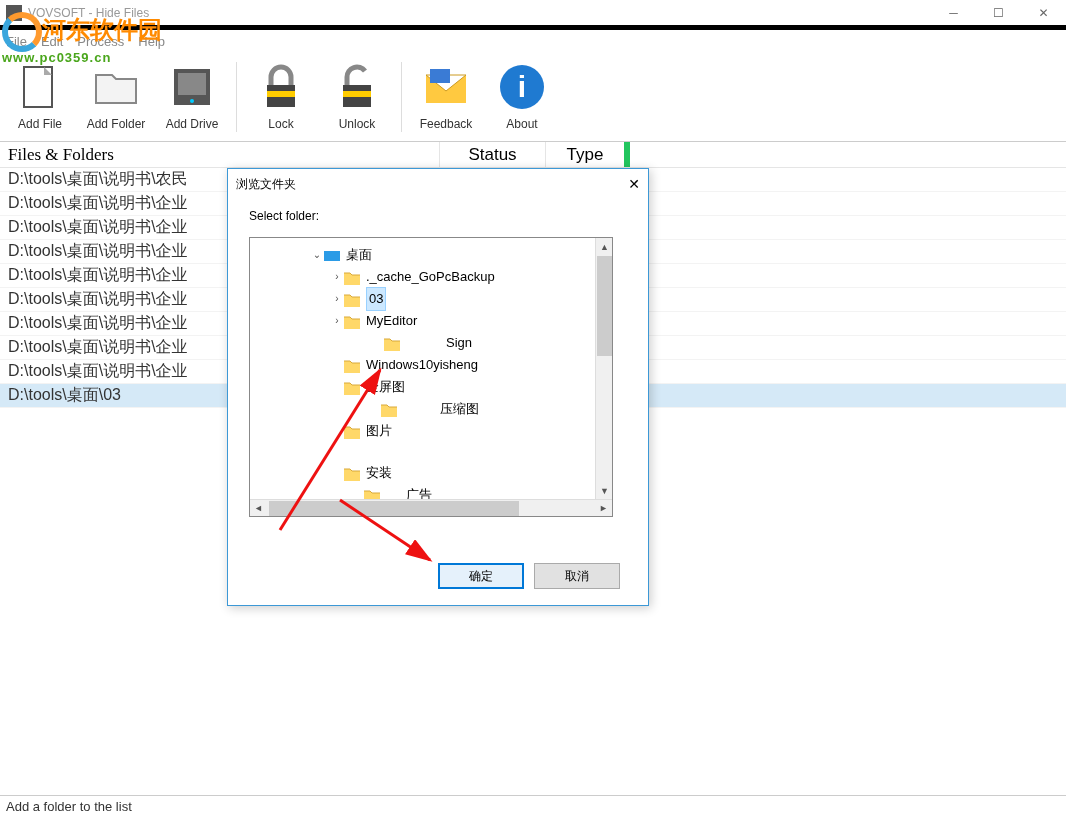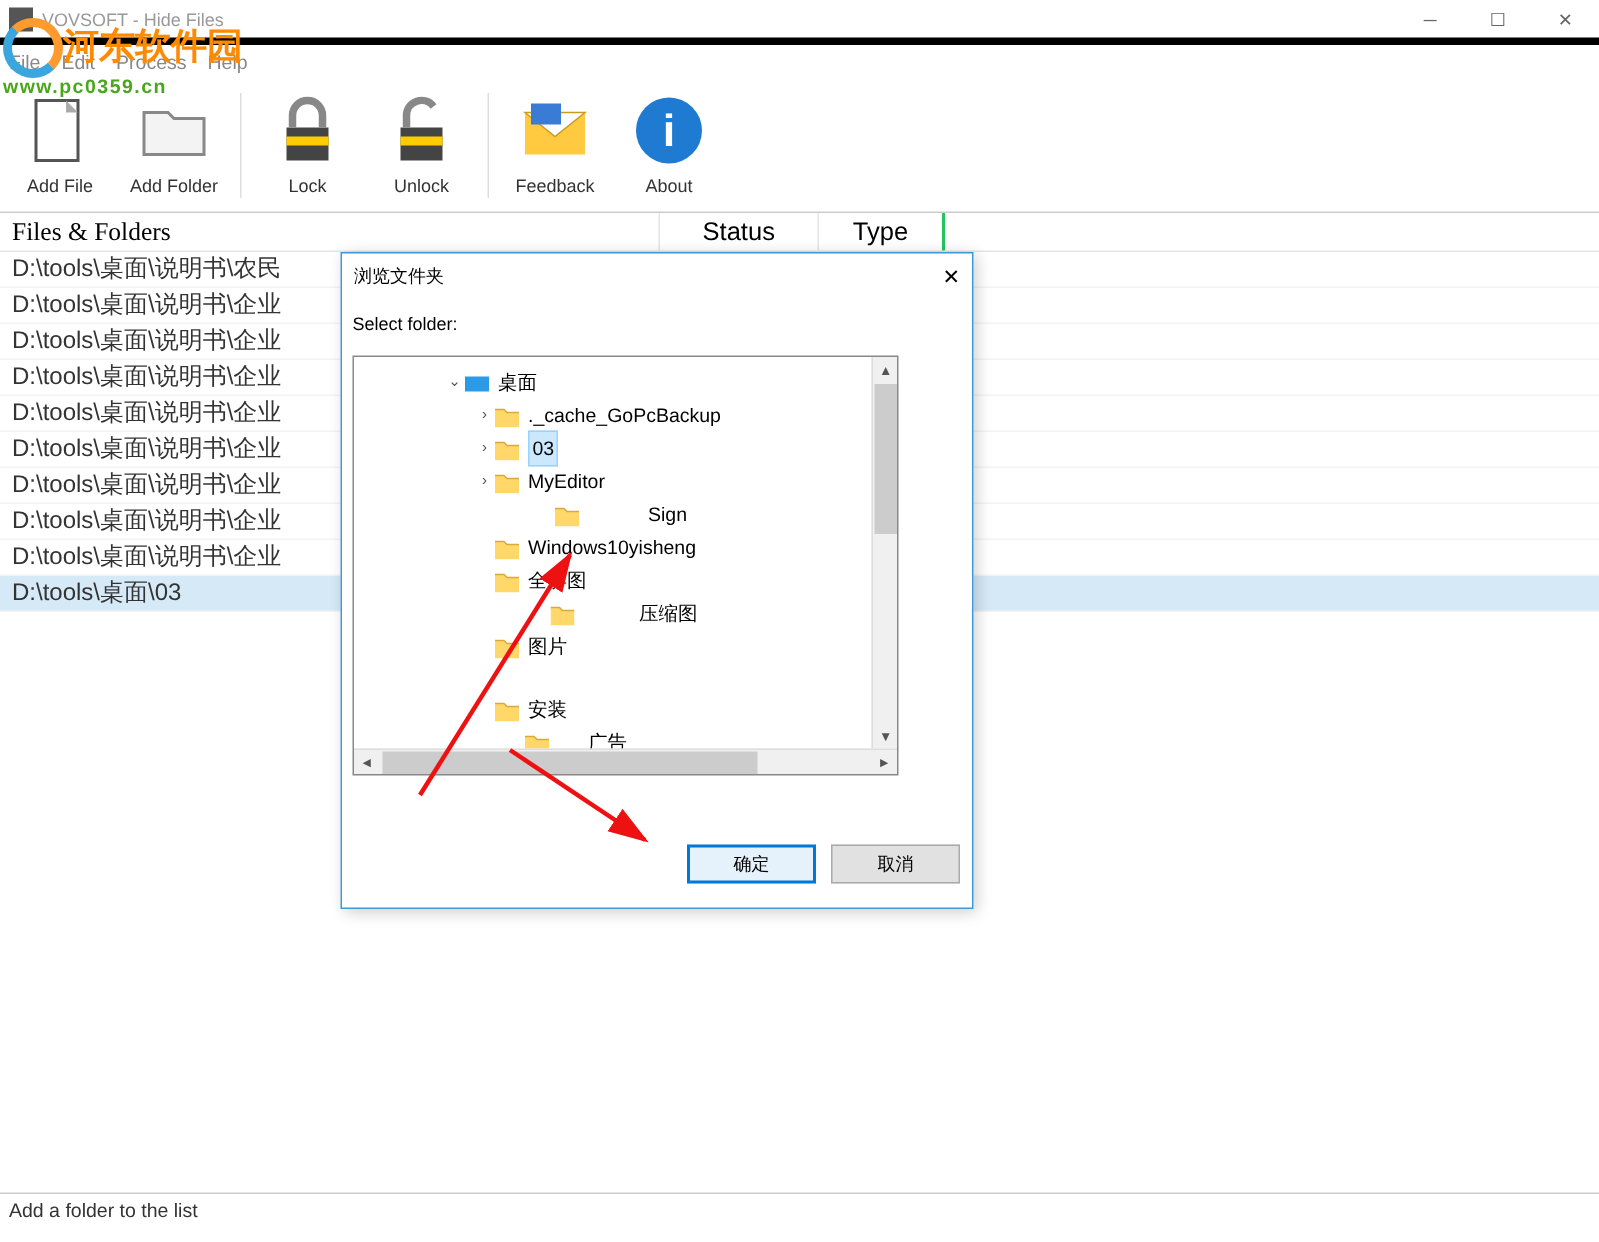--- a/index.html
+++ b/index.html
@@ -13,46 +13,46 @@
 .menubar { height: 22px; display: flex; align-items: center; padding-left: 6px; color: #888; font-size: 13px; gap: 14px; }
 
 .toolbar { height: 90px; background: #fff; border-bottom: 1px solid #ccc; display: flex; align-items: center; padding-left: 4px; gap: 4px; }
 .tool-btn { display: flex; flex-direction: column; align-items: center; justify-content: center; width: 72px; height: 88px; font-size: 12px; color: #333; }
 .tool-icon { width: 48px; height: 48px; margin-bottom: 6px; display: flex; align-items: center; justify-content: center; }
 .tool-sep { width: 1px; height: 70px; background: #ddd; margin: 0 4px; }
 
 .list-header { height: 26px; display: flex; border-bottom: 1px solid #e5e5e5; font-size: 17px; }
 .col-files { width: 440px; padding-left: 8px; display: flex; align-items: center; border-right: 1px solid #e5e5e5; font-family: Liberation Serif, serif; }
 .col-status { width: 106px; display: flex; align-items: center; justify-content: center; border-right: 1px solid #e5e5e5; }
-.col-type { width: 84px; display: flex; align-items: center; justify-content: center; border-right: 2px solid #22c55e; }
+.col-type { width: 84px; display: flex; align-items: center; justify-content: center; border-right: 6px solid #22c55e; }
 
 .list-body { height: 636px; overflow-y: auto; background: #fff; font-size: 16px; }
 .list-row { height: 24px; display: flex; align-items: center; padding-left: 8px; border-bottom: 1px solid #f3f3f3; color: #333; }
 .list-row.selected { background: #d5e9f7; }
 
 .statusbar { position: absolute; bottom: 11px; left: 0; right: 0; height: 22px; border-top: 1px solid #ccc; display: flex; align-items: center; padding-left: 6px; font-size: 13px; color: #333; }
 
 
 .dialog { position: absolute; left: 227px; top: 168px; width: 422px; height: 438px; background: #fff; border: 1px solid #3c98d6; box-shadow: 2px 2px 10px rgba(0,0,0,0.2); }
 .dialog-title { height: 30px; display: flex; align-items: center; padding: 0 8px; font-size: 12px; }
 .dlg-close { margin-left: auto; font-size: 14px; cursor: pointer; }
-.dialog-body { padding: 10px 7px; font-size: 12px; }
+.dialog-body { padding: 10px 21px; font-size: 12px; }
 .tree-box { margin-top: 14px; width: 364px; height: 280px; border: 1px solid #888; background: #fff; overflow: hidden; position: relative; }
 .tree-content { padding: 6px 0; font-size: 13px; line-height: 22px; }
 .tree-row { display: flex; align-items: center; height: 22px; white-space: nowrap; }
 .tree-row .expand { width: 14px; text-align: center; color: #555; font-size: 10px; }
 .tree-row .ficon { width: 16px; height: 14px; margin-right: 6px; }
 .tree-row.selected .label { background: #cce8ff; border: 1px solid #99d1ff; padding: 0 2px; }
 .tree-scroll-v { position: absolute; right: 0; top: 0; width: 17px; bottom: 17px; background: #f0f0f0; border-left: 1px solid #ddd; }
 .tree-scroll-h { position: absolute; left: 0; bottom: 0; right: 0; height: 17px; background: #f0f0f0; border-top: 1px solid #ddd; display: flex; align-items: center; }
 .sc-btn { width: 17px; height: 17px; display: flex; align-items: center; justify-content: center; font-size: 9px; color: #555; }
 .sc-thumb-h { width: 250px; height: 15px; background: #ccc; margin-left: 2px; }
 .sc-thumb-v { width: 15px; height: 100px; background: #ccc; position: absolute; top: 18px; left: 1px; }
 
-.dialog-buttons { position: absolute; bottom: 16px; right: 8px; display: flex; gap: 10px; text-align: right; }
+.dialog-buttons { position: absolute; bottom: 16px; right: 28px; display: flex; gap: 10px; text-align: right; }
 .dlg-btn { width: 86px; height: 26px; border: 1px solid #aaa; background: #e1e1e1; font-size: 12px; display: flex; align-items: center; justify-content: center; }
 .dlg-btn.primary { border: 2px solid #0078d7; background: #e5f1fb; }
 
 
 .watermark { position: absolute; left: 2px; top: 12px; font-size: 24px; font-weight: bold; color: #ff8a00; z-index: 5; pointer-events: none; }
 .watermark .sub { font-size: 13px; color: #4aa61c; display: block; margin-top: -2px; letter-spacing: 1px; }
 .wm-circle { display:inline-block; width:40px; height:40px; vertical-align:middle; position:relative; }
 .wm-circle::before { content:""; position:absolute; inset:0; border:6px solid #3aa6dd; border-top-color:#ff9a2e; border-right-color:#ff9a2e; border-radius:50%; }
 
 
@@ -88,20 +88,30 @@
     </div>
     <span>Add File</span>
   </div>
   <div class="tool-btn">
     <div class="tool-icon">
       <svg width="48" height="48" viewBox="0 0 48 48">
           <path d="M4 12h16l4 4h20v24H4z" fill="#f3f3f3" stroke="#888" stroke-width="2"></path>
         </svg>
     </div>
     <span>Add Folder</span>
+  </div>
+  <div class="tool-btn">
+    <div class="tool-icon">
+      <svg width="48" height="48" viewBox="0 0 48 48">
+          <rect x="6" y="6" width="36" height="36" fill="#555"></rect>
+          <rect x="10" y="10" width="28" height="22" fill="#888"></rect>
+          <circle cx="24" cy="38" r="2" fill="#0cf"></circle>
+        </svg>
+    </div>
+    <span>Add Drive</span>
   </div>
   <div class="tool-sep"></div>
   <div class="tool-btn">
     <div class="tool-icon">
       <svg width="48" height="48" viewBox="0 0 48 48">
           <rect x="10" y="22" width="28" height="22" fill="#444"></rect>
           <rect x="10" y="28" width="28" height="6" fill="#ffcc00"></rect>
           <path d="M14 22v-8a10 10 0 0120 0v8" fill="none" stroke="#888" stroke-width="5"></path>
         </svg>
     </div>

